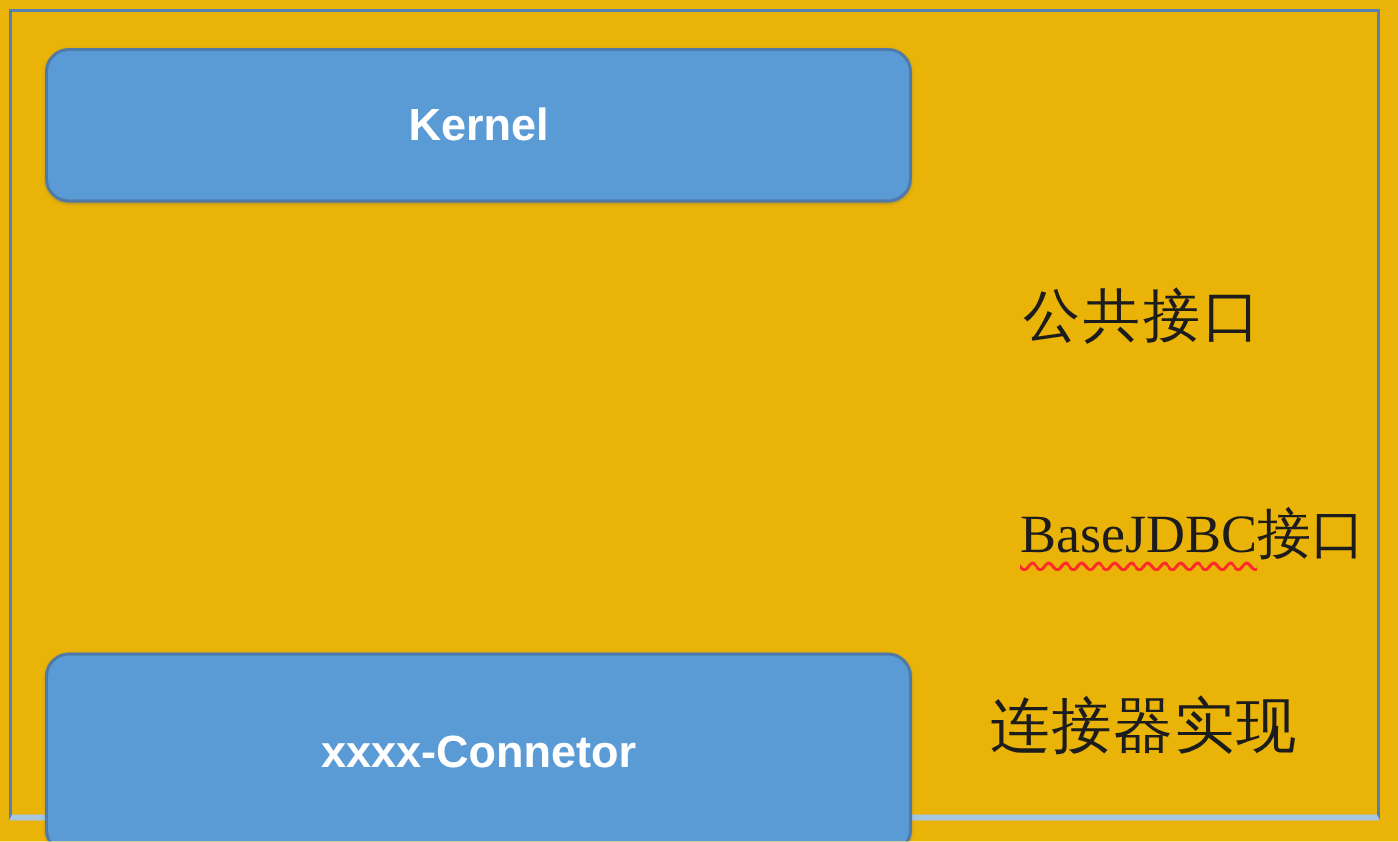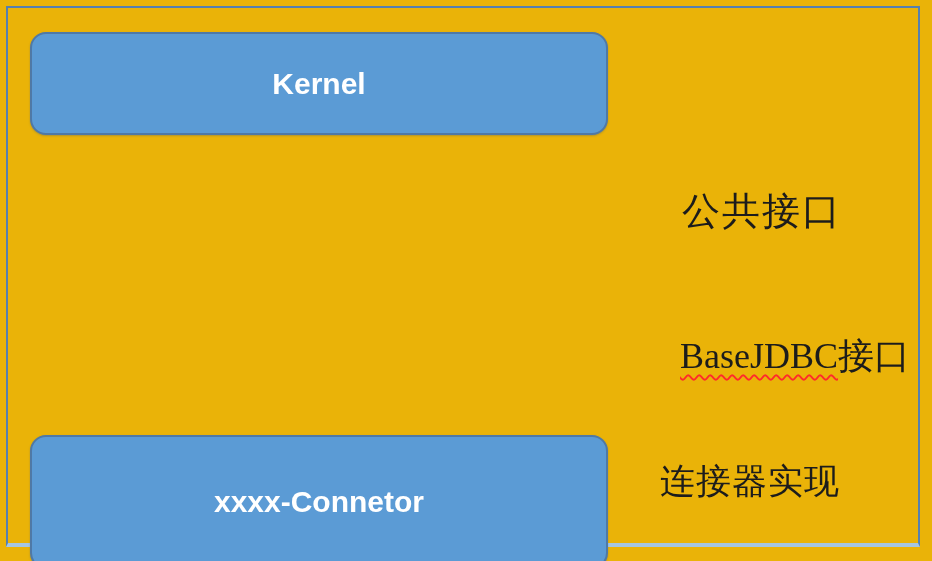--- a/index.html
+++ b/index.html
@@ -72,21 +72,21 @@
   }
   .label-basejdbc {
     left: 680px;
     top: 322px;
     font-size: 36px;
     margin-top: 16px;
   }
   .label-connector {
     left: 660px;
     top: 464px;
-    font-size: 35px;
+    font-size: 40px;
     letter-spacing: 1px;
   }
   .squiggle {
     text-decoration-line: underline;
     text-decoration-style: wavy;
     text-decoration-color: var(--spellcheck-underline);
     text-decoration-thickness: 2px;
     text-underline-offset: 6px;
   }
 </style>

